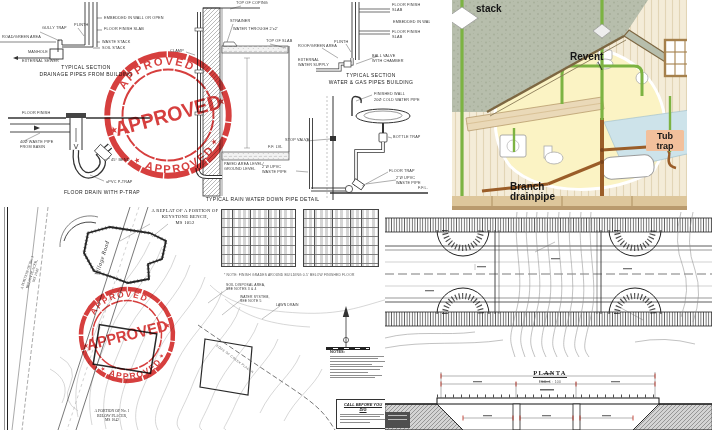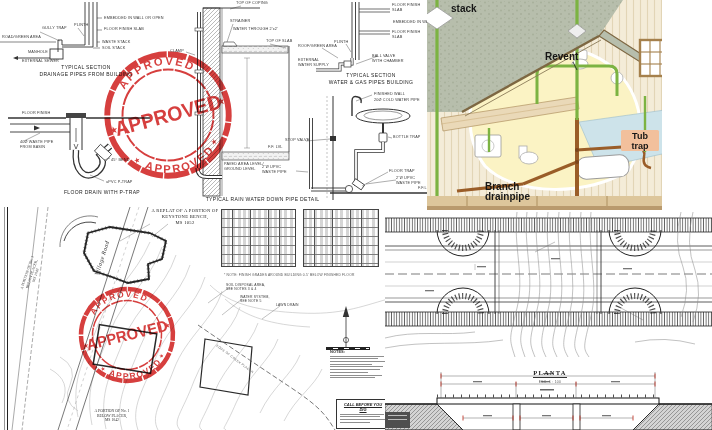--- a/index.html
+++ b/index.html
@@ -1,20 +1,20 @@
 <!DOCTYPE html>
 <html><head>
 <meta charset="utf-8">
 <style>
   *{margin:0;padding:0;box-sizing:border-box}
   html,body{width:712px;height:430px;overflow:hidden;background:#fff}
   #stage{position:relative;width:712px;height:430px;background:#fff;font-family:"Liberation Sans",sans-serif}
   .panel{position:absolute;overflow:hidden}
   #p-plumb{left:0;top:0;width:430px;height:207px;background:#fff}
-  #p-house{left:427px;top:0;width:235px;height:210px}
+  #p-house{left:452px;top:0;width:235px;height:210px}
   #p-site{left:0;top:207px;width:390px;height:223px;background:#fff}
   #p-bridge{left:385px;top:212px;width:327px;height:218px;background:#fff}
   svg{display:block}
   .lines{position:absolute;left:0;top:0}
   .lbl{position:absolute;font:3.8px/1.2 "Liberation Sans",sans-serif;color:#3a3a3a;letter-spacing:.15px;white-space:nowrap}
   .pre{white-space:pre-line}
   .cap{position:absolute;font:5px/1.3 "Liberation Sans",sans-serif;color:#222;text-align:center;letter-spacing:.35px;white-space:pre-line}
   .stamp{position:absolute;mix-blend-mode:multiply;opacity:.93}
   .s1{left:102px;top:49px;width:132px;height:132px;transform:rotate(-15deg)}
   .s2{left:77px;top:78px;width:100px;height:100px;transform:rotate(-14deg)}

